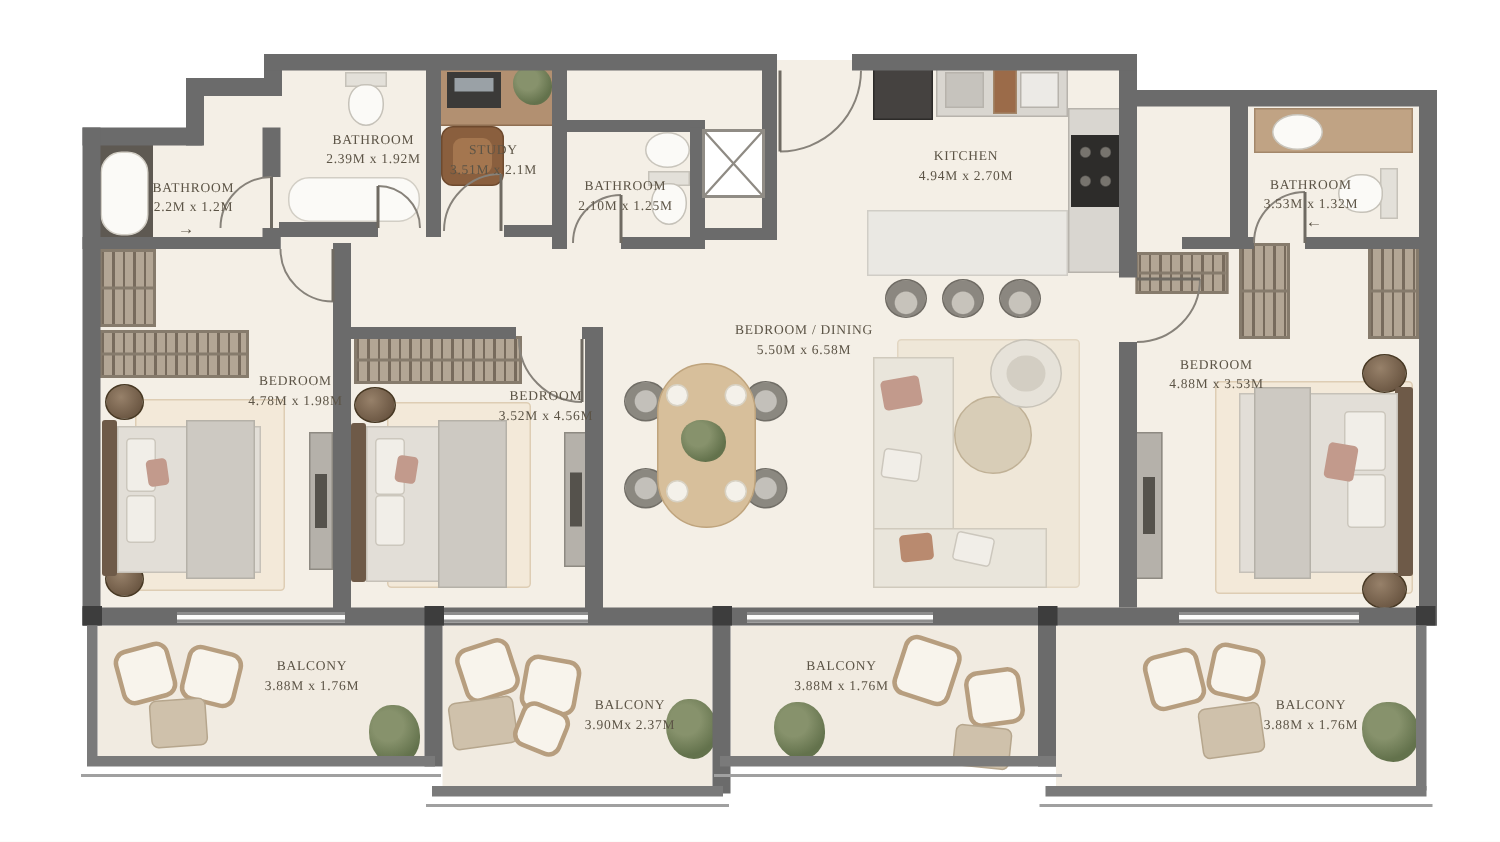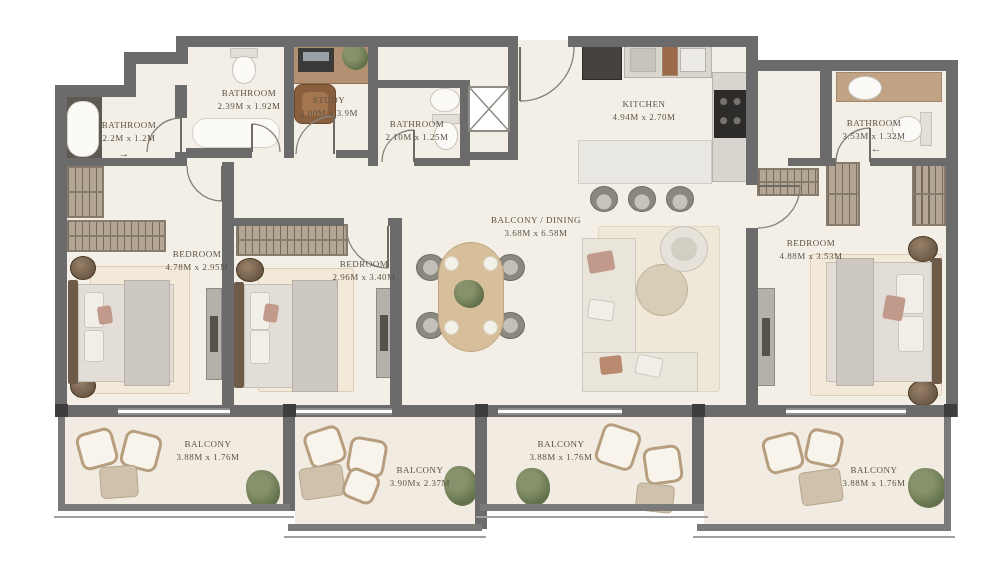--- a/index.html
+++ b/index.html
@@ -267,45 +267,45 @@
   <div class="lbl" style="left:129px;top:132px">
     <span>BATHROOM</span>
     <span>2.2M x 1.2M</span>
   </div>
   <div class="lbl" style="left:249px;top:100px">
     <span>BATHROOM</span>
     <span>2.39M x 1.92M</span>
   </div>
   <div class="lbl" style="left:329px;top:107px">
     <span>STUDY</span>
-    <span>2.00M x 3.9M</span>
+    <span>3.51M x 2.1M</span>
   </div>
   <div class="lbl" style="left:417px;top:131px">
     <span>BATHROOM</span>
     <span>2.10M x 1.25M</span>
   </div>
   <div class="lbl" style="left:644px;top:111px">
     <span>KITCHEN</span>
     <span>4.94M x 2.70M</span>
   </div>
   <div class="lbl" style="left:874px;top:130px">
     <span>BATHROOM</span>
     <span>3.53M x 1.32M</span>
   </div>
   <div class="lbl" style="left:197px;top:261px">
     <span>BEDROOM</span>
-    <span>4.78M x 2.95M</span>
+    <span>4.78M x 1.98M</span>
   </div>
   <div class="lbl" style="left:364px;top:271px">
     <span>BEDROOM</span>
-    <span>2.96M x 3.40M</span>
+    <span>3.52M x 4.56M</span>
   </div>
   <div class="lbl" style="left:536px;top:227px">
-    <span>BALCONY / DINING</span>
-    <span>3.68M x 6.58M</span>
+    <span>BEDROOM / DINING</span>
+    <span>5.50M x 6.58M</span>
   </div>
   <div class="lbl" style="left:811px;top:250px">
     <span>BEDROOM</span>
     <span>4.88M x 3.53M</span>
   </div>
   <div class="lbl" style="left:208px;top:451px">
     <span>BALCONY</span>
     <span>3.88M x 1.76M</span>
   </div>
   <div class="lbl" style="left:420px;top:477px">

